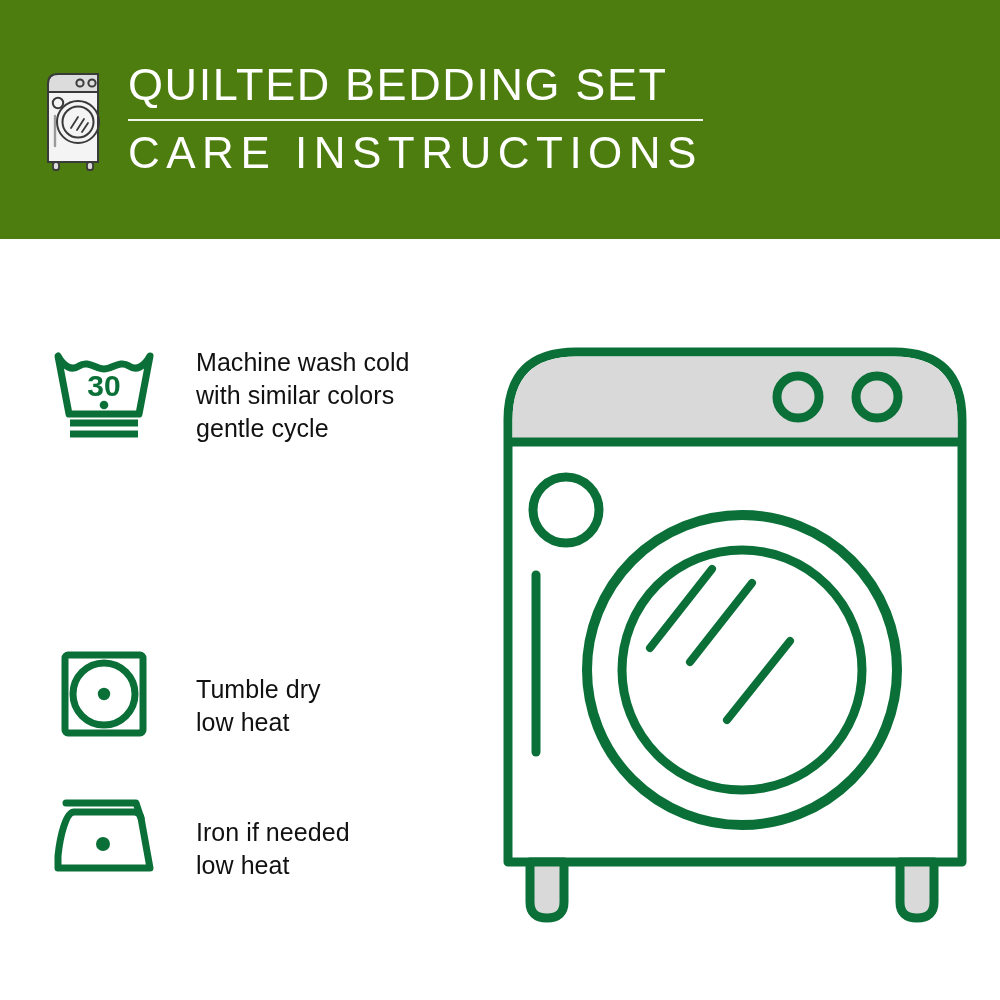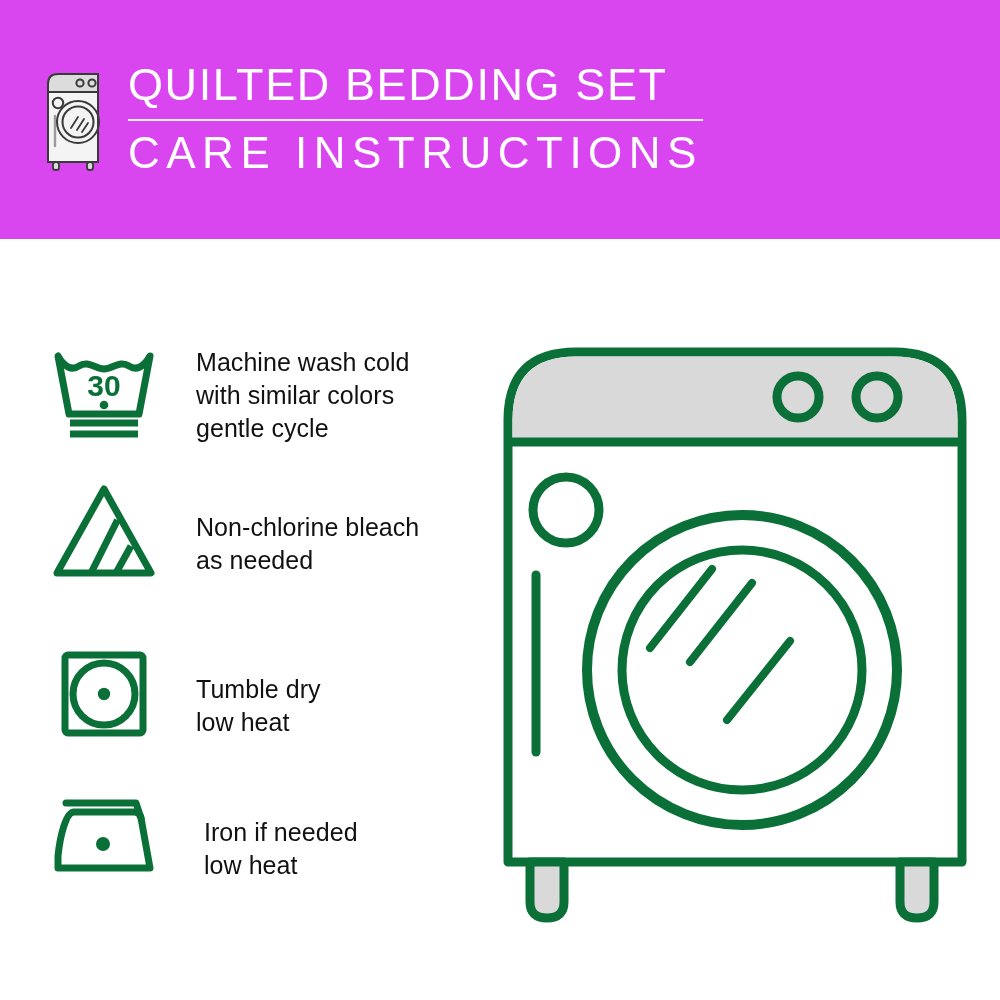--- a/index.html
+++ b/index.html
@@ -19,21 +19,21 @@
     overflow: hidden;
   }
 
   
   #header-band {
     position: absolute;
     left: 0;
     top: 0;
     width: 1000px;
     height: 239px;
-    background: #d946ef;
+    background: #4d7c0f;
   }
   #header-inner {
     position: absolute;
     left: 44px;
     top: 62px;
     display: flex;
     align-items: flex-start;
   }
   #header-logo {
     width: 62px;
@@ -103,21 +103,21 @@
     font-size: 25px;
     font-weight: 400;
     line-height: 1.32;
     letter-spacing: 0.05px;
     white-space: pre-line;
     padding-top: 2px;
   }
   #care-row-0 { top: 95px; }
   #care-row-1 { top: 238px; }
   #care-row-2 { top: 400px; }
-  #care-row-3 { top: 545px; gap: 8px; }
+  #care-row-3 { top: 545px; }
 
   #care-row-0 .care-text { padding-top: 12px; }
   #care-row-1 .care-text { padding-top: 26px; }
   #care-row-2 .care-text { padding-top: 25px; }
   #care-row-3 .care-text { padding-top: 22px; }
 
   
   #machine-illustration {
     position: absolute;
     left: 490px;
@@ -185,32 +185,20 @@
 
           <line x1="26" y1="87" x2="94" y2="87" stroke="#0a7038" stroke-width="7" stroke-linecap="butt"></line>
           <line x1="26" y1="98" x2="94" y2="98" stroke="#0a7038" stroke-width="7" stroke-linecap="butt"></line>
         </svg>
       </div>
       <div class="care-text">Machine wash cold
 with similar colors
 gentle cycle</div>
     </div>
 
-    <div class="care-row" id="care-row-1">
-      <div class="care-symbol">
-        <svg viewBox="0 0 120 108" width="120" height="108">
-          <path d="M60 12 L107 96 L13 96 Z" fill="none" stroke="#0a7038" stroke-width="7" stroke-linejoin="round"></path>
-
-          <line x1="47" y1="96" x2="73.5" y2="43" stroke="#0a7038" stroke-width="7" stroke-linecap="butt"></line>
-          <line x1="72" y1="96" x2="87" y2="69" stroke="#0a7038" stroke-width="7" stroke-linecap="butt"></line>
-        </svg>
-      </div>
-      <div class="care-text">Non-chlorine bleach
-as needed</div>
-    </div>
 
     <div class="care-row" id="care-row-2">
       <div class="care-symbol">
         <svg viewBox="0 0 120 108" width="120" height="108">
           <rect x="21" y="16" width="78" height="78" rx="3" fill="none" stroke="#0a7038" stroke-width="7"></rect>
           <circle cx="60" cy="55" r="31" fill="none" stroke="#0a7038" stroke-width="7"></circle>
           <circle cx="60" cy="55" r="6.2" fill="#0a7038"></circle>
         </svg>
       </div>
       <div class="care-text">Tumble dry

